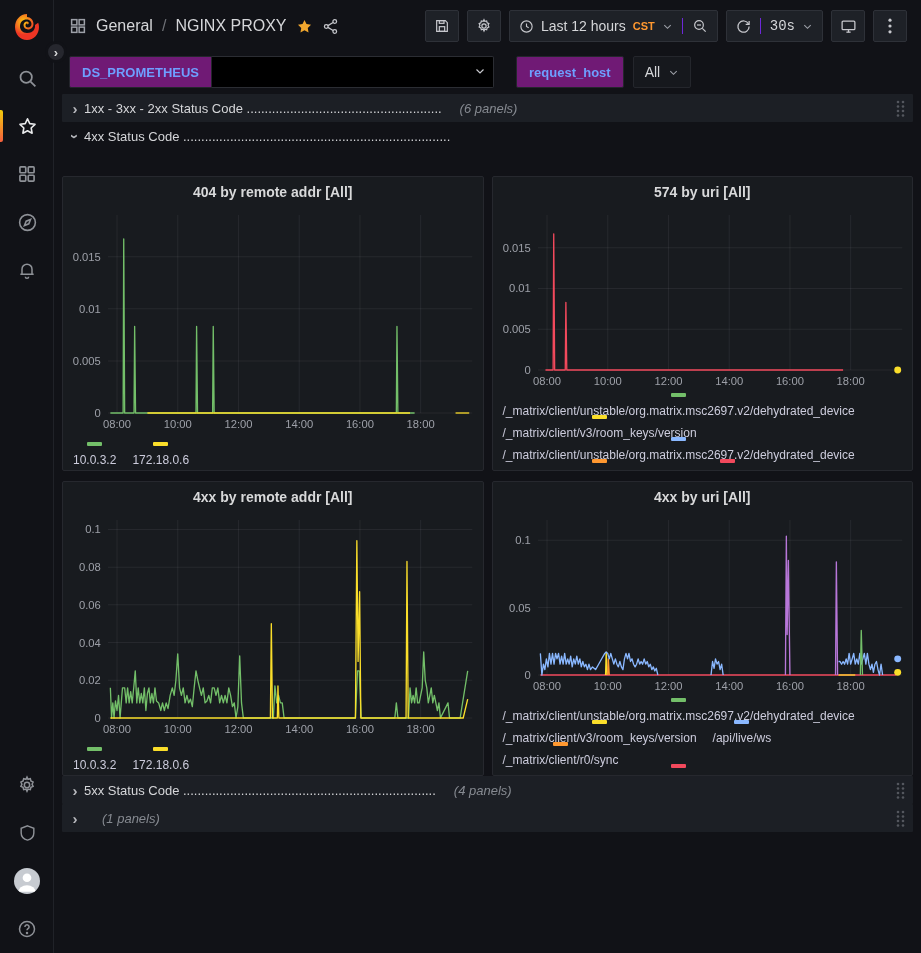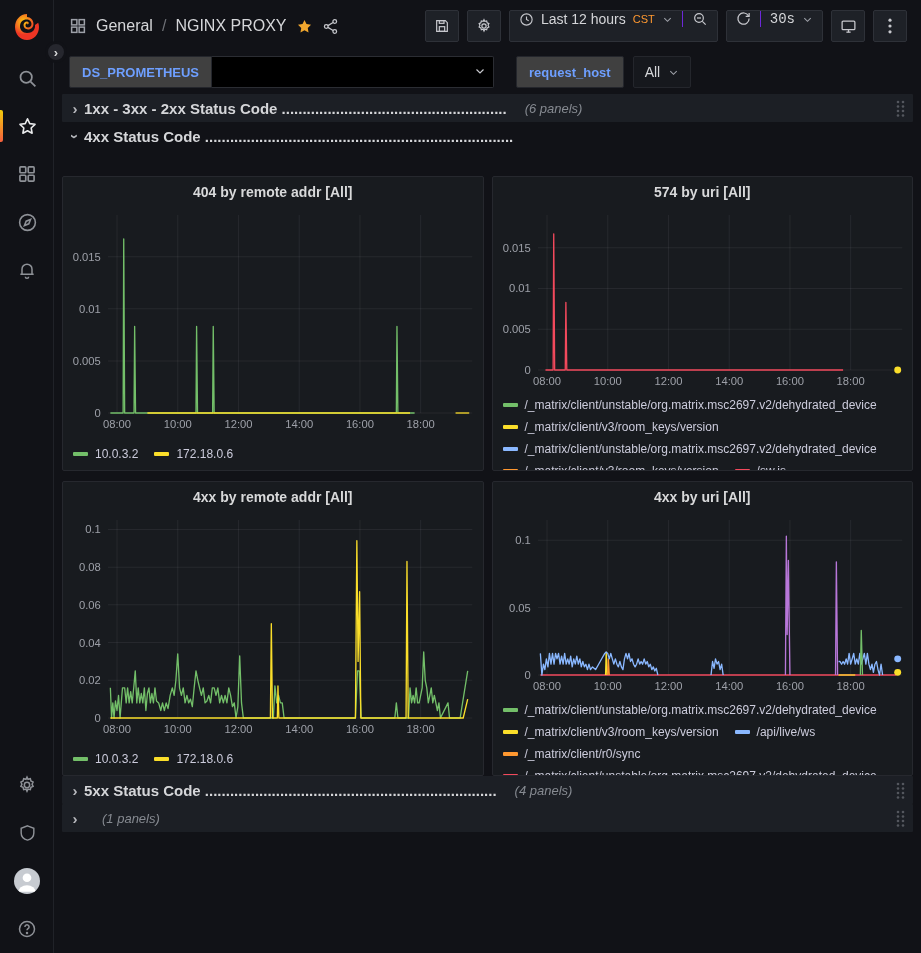--- a/index.html
+++ b/index.html
@@ -29,60 +29,60 @@
   .topbar { height:52px; display:flex; align-items:center; padding:0 14px 0 14px; }
   .crumb { display:flex; align-items:center; gap:9px; }
   .crumb-icon { color:#9da0a8; }
   .crumb-text { font-size:16px; color:#d5d6d9; cursor:pointer; }
   .crumb-sep { color:#6e7076; font-size:16px; }
   .crumb-title { font-size:16px; color:#d5d6d9; }
   .tb-right { margin-left:auto; display:flex; align-items:center; gap:8px; }
   .tb-btn { height:32px; min-width:34px; padding:0 7px; background:#1e2127; border:1px solid #2e3138;
     border-radius:2px; display:flex; align-items:center; justify-content:center; gap:6px;
     color:#c7c8cd; cursor:pointer; font-size:14px; }
-  .tb-group { display:flex; align-items:flex-start; border:1px solid #2e3138; border-radius:2px;
+  .tb-group { display:flex; align-items:center; border:1px solid #2e3138; border-radius:2px;
     background:#1e2127; height:32px; }
   .tb-group .seg { display:flex; align-items:center; gap:7px; padding:0 9px; cursor:pointer; color:#c7c8cd; }
   .tb-group .seg + .seg { border-left:1px solid #6d28d9;font-family:Liberation Mono, monospace; }
-  .tz { color:#ff9830; font-size:11px; font-weight:normal; }
+  .tz { color:#ff9830; font-size:11px; font-weight:bold; }
   .tb-label { font-size:14px; color:#d5d6d9; }
   .chev { color:#9da0a8; }
 
   
   .varbar { height:40px; display:flex; align-items:center; padding:0 14px; }
-  .var-label { height:32px; display:flex; align-items:center; padding:0 12px; background:#404040;
+  .var-label { height:32px; display:flex; align-items:center; padding:0 12px; background:#701a75;
     border:1px solid #24262c; color:#6e9fff; font-size:13px; font-weight:bold; border-radius:2px 0 0 2px; }
   .var-value { height:32px; width:282px; background:#000; border:1px solid #2b2d33; border-left:none;
     border-radius:0 2px 2px 0; position:relative; cursor:pointer; }
   .var-value .chev { position:absolute; right:7px; top:8px; }
   .var-label2 { margin-left:22px; border-radius:2px; }
   .var-all { height:32px; margin-left:9px; display:flex; align-items:center; gap:8px; padding:0 11px;
     background:#16181d; border:1px solid #24262c; border-radius:2px; color:#d5d6d9; font-size:14px; cursor:pointer; }
 
   
   .dash { padding:2px 8px 0 7px; }
   .row-head { height:28px; display:flex; align-items:center; padding:0 4px 0 4px; cursor:pointer; }
   .row-head.collapsed { background:#1c1f25; border-radius:1px; }
   .row-head + .row-head, .row-head.mt { }
   .row-caret { width:18px; color:#b7b8bd; font-size:15px; font-weight:bold; text-align:center; }
   .row-caret .down { display:inline-block; transform:rotate(90deg); }
-  .row-title { font-size:15px; font-weight:bold; color:#d5d6d9; white-space:nowrap; overflow:hidden; }
+  .row-title { font-size:13px; font-weight:normal; color:#d5d6d9; white-space:nowrap; overflow:hidden; }
   .row-count { margin-left:18px; font-size:13px; font-style:italic; color:#868a91; white-space:nowrap; }
   .row-grow { flex:1; }
   .row-handle { color:#54575e; padding:0 4px; cursor:grab; }
 
   .grid2 { display:grid; grid-template-columns:1fr 1fr; gap:10px 8px; margin-top:26px; }
   .panel { background:#181b1f; border:1px solid #26282e; border-radius:2px; height:295px;
     overflow:hidden; display:flex; flex-direction:column; }
   .panel-title { height:30px; flex:none; display:flex; align-items:center; justify-content:center;
     font-size:14px; font-weight:bold; color:#d8d9da; cursor:pointer; }
   .chart-svg-wrap { flex:none; }
   .legend { padding:2px 10px 0 10px; overflow:hidden; }
   .legend-row { display:flex; align-items:center; gap:16px; height:22px; flex:none; white-space:nowrap; }
-  .legend-item { display:flex; align-items:center; gap:7px; cursor:pointer; }
+  .legend-item { display:flex; align-items:center; gap:7px; cursor:pointer;flex-direction:column; }
   .legend-swatch { width:15px; height:4px; border-radius:1px; flex:none; }
   .legend-label { font-size:12px; color:#ccccdc; }
   .legend.tall { padding-top:8px; }
 </style>
 </head>
 <body>
 
 <div class="sidebar">
   <div class="side-logo">
     <svg width="30" height="30" viewBox="0 0 30 30">

